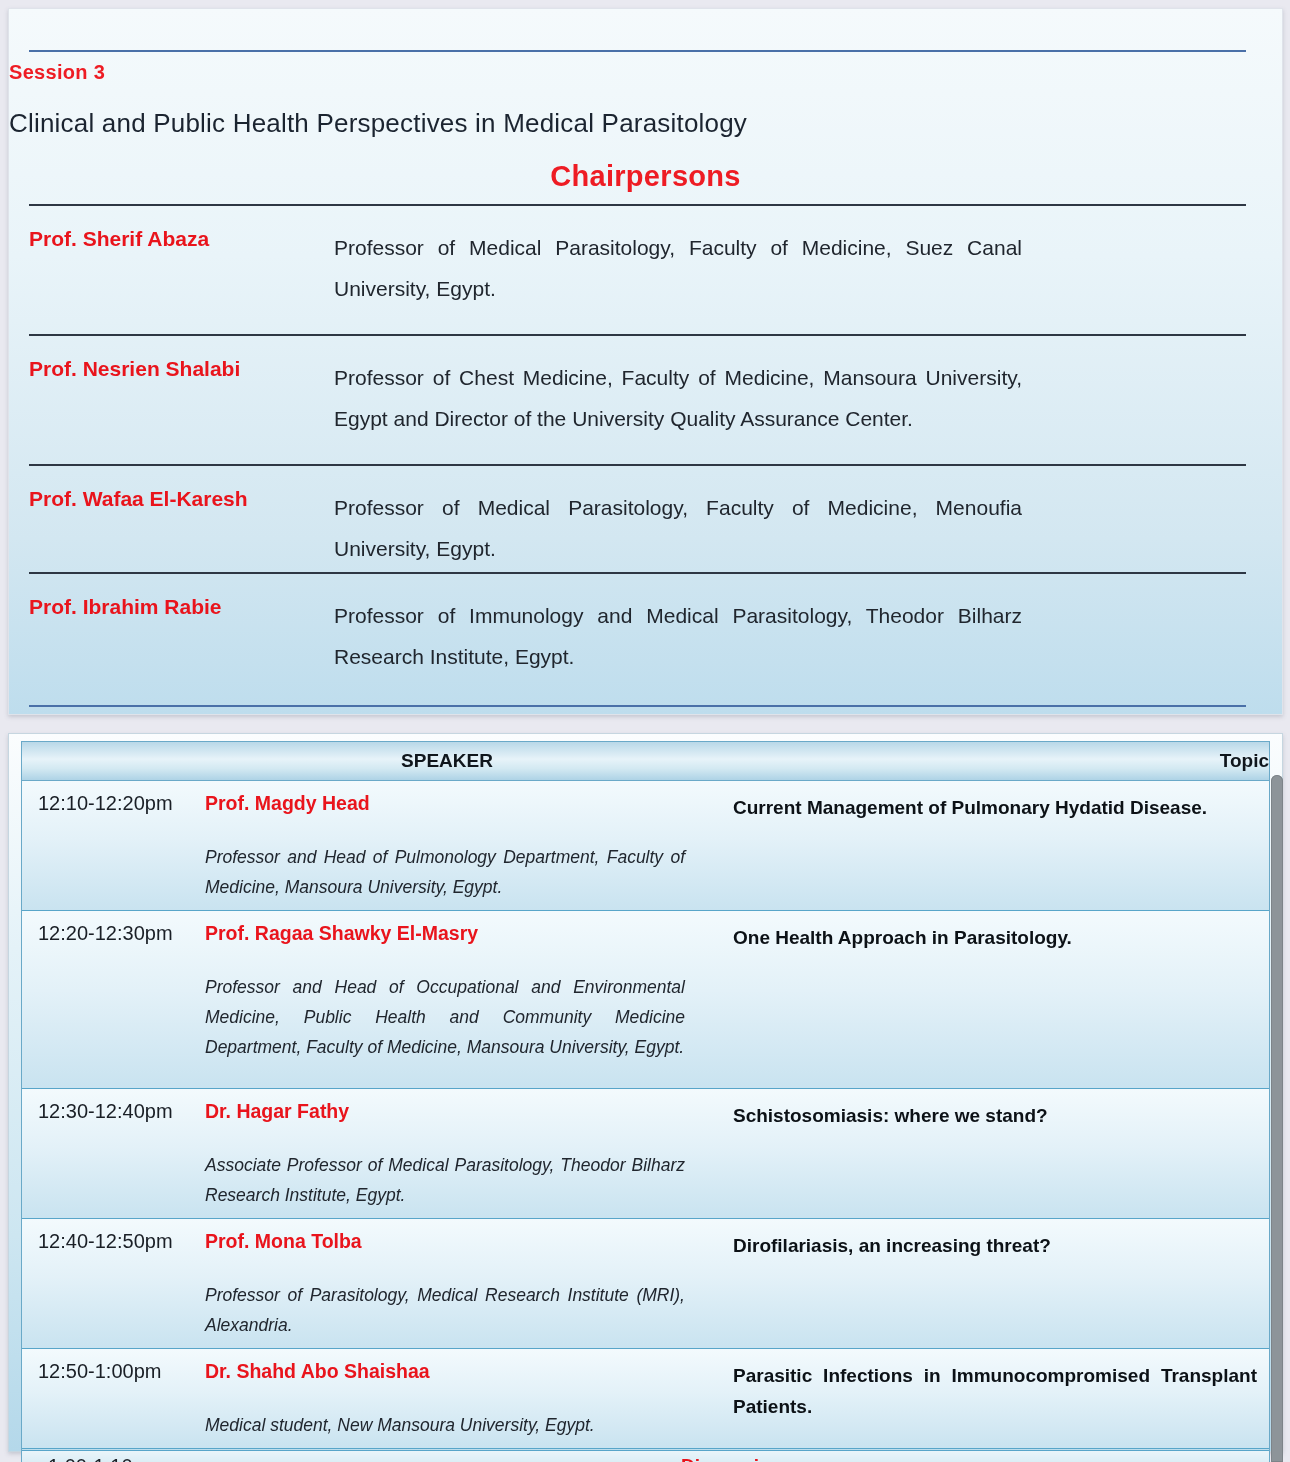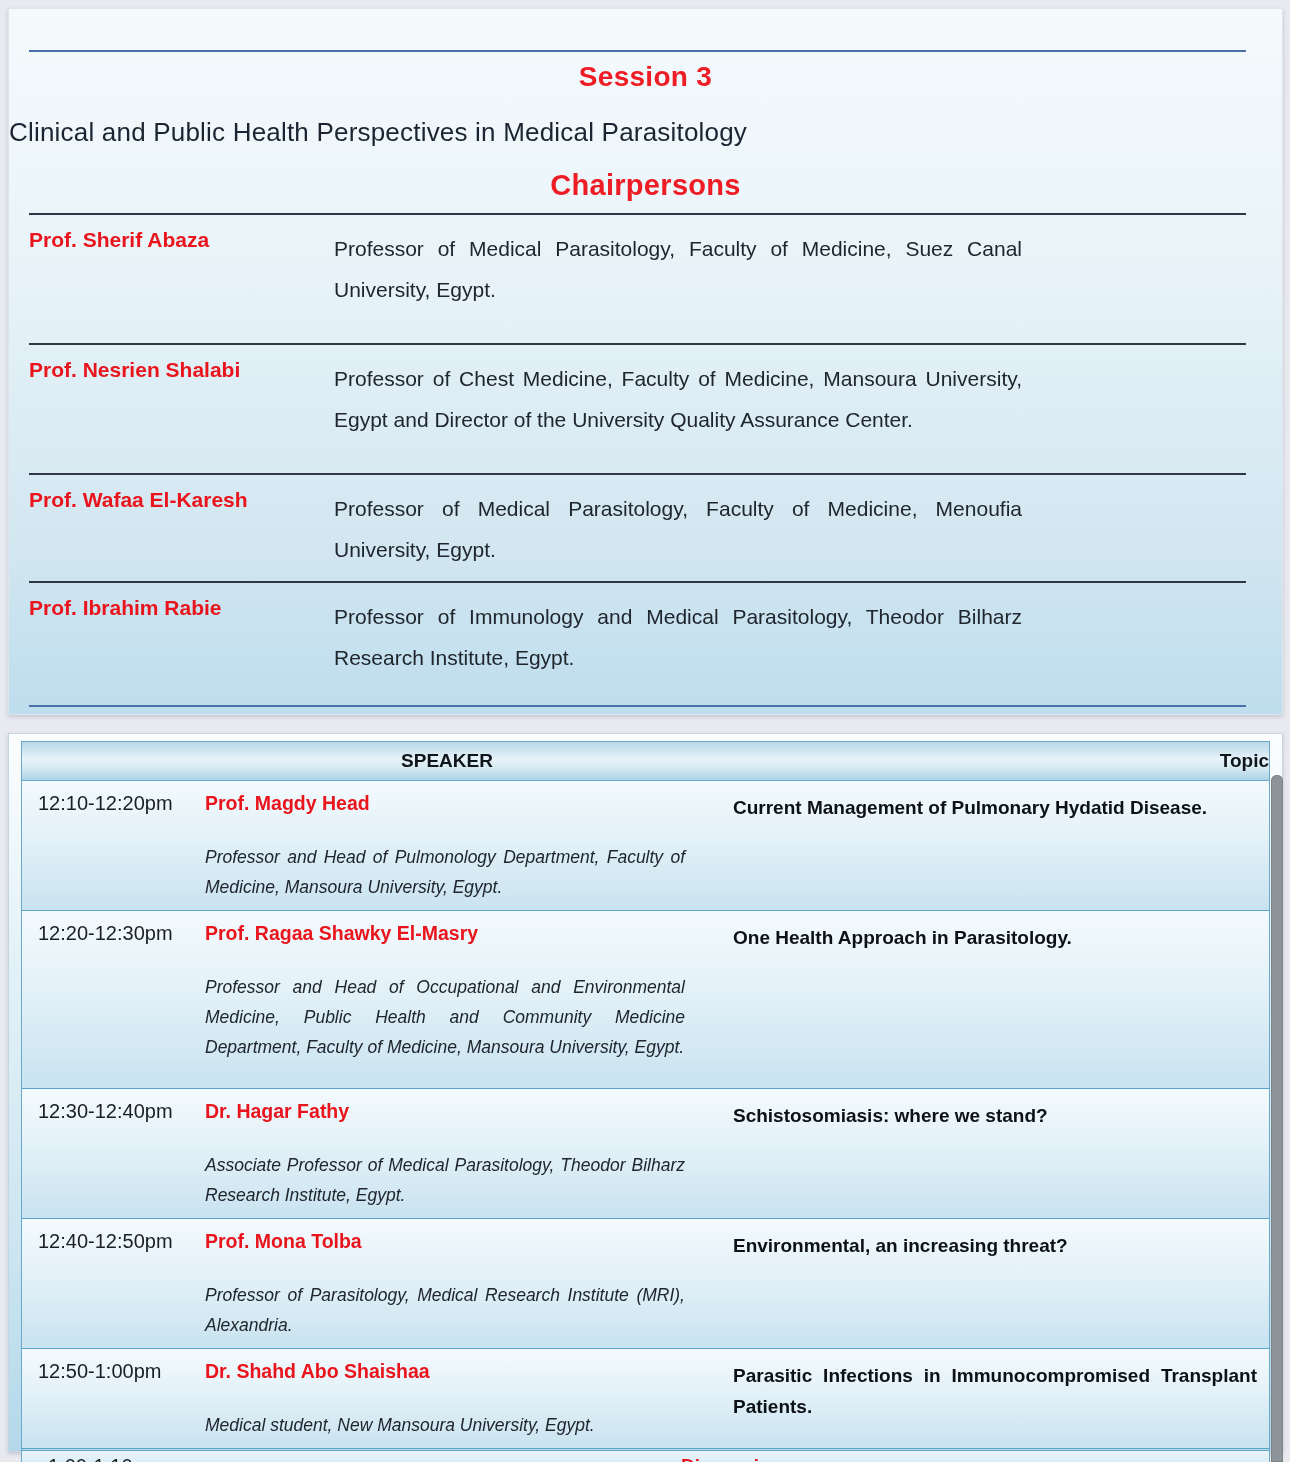--- a/index.html
+++ b/index.html
@@ -16,36 +16,36 @@
   .top-card{
     left:8px;top:8px;width:1275px;height:707px;
     background:linear-gradient(180deg,#f5fafc 0%,#e9f4f9 35%,#d3e7f1 75%,#bedded 100%);
     border:1px solid #dfe3ea;
     box-shadow:0 2px 4px rgba(90,100,120,.25);
   }
   .rule{height:2px;background:#4a70a8;border:none;}
   .rule-top{margin:41px 36px 0 20px;}
   .rule-bottom{position:absolute;left:20px;right:36px;bottom:7px;}
   .session-title{
-    margin:9px 0 0 0;text-align:center;
-    font-size:28px;font-weight:bold;color:#ee1c24;letter-spacing:.3px;
+    margin:9px 0 0 0;text-align:left;
+    font-size:20px;font-weight:bold;color:#ee1c24;letter-spacing:.3px;
   }
   .session-subtitle{
     margin:24px 0 0 0;text-align:left;
     font-size:26px;font-weight:normal;color:#1b2430;letter-spacing:.2px;
   }
   .chair-heading{
     margin:21px 0 0 0;text-align:center;
     font-size:29px;font-weight:bold;color:#ee1c24;letter-spacing:.3px;
   }
   .chair-rows{margin:11px 36px 0 20px;}
   .chair-row{
     border-top:2px solid #2e3744;
     display:grid;grid-template-columns:305px 688px 1fr;
-    padding-top:13px;box-sizing:border-box;
+    padding-top:21px;box-sizing:border-box;
   }
   .chair-row:nth-child(1){min-height:130px;}
   .chair-row:nth-child(2){min-height:130px;}
   .chair-row:nth-child(3){min-height:108px;}
   .chair-row:nth-child(4){min-height:126px;}
   .chair-name{font-size:21px;font-weight:bold;color:#e9141c;}
   .chair-desc{
     font-size:21px;color:#20262e;line-height:41px;
     text-align:justify;
   }
@@ -179,21 +179,21 @@
     </div>
     <div class="cell-topic">Schistosomiasis: where we stand?</div>
   </div>
 
   <div class="srow">
     <div class="cell-time">12:40-12:50pm</div>
     <div class="cell-speaker">
       <div class="sp-name">Prof. Mona Tolba</div>
       <div class="sp-aff">Professor of Parasitology, Medical Research Institute (MRI), Alexandria.</div>
     </div>
-    <div class="cell-topic">Environmental, an increasing threat?</div>
+    <div class="cell-topic">Dirofilariasis, an increasing threat?</div>
   </div>
 
   <div class="srow">
     <div class="cell-time">12:50-1:00pm</div>
     <div class="cell-speaker">
       <div class="sp-name">Dr. Shahd Abo Shaishaa</div>
       <div class="sp-aff">Medical student, New Mansoura University, Egypt.</div>
     </div>
     <div class="cell-topic">Parasitic Infections in Immunocompromised Transplant Patients.</div>
   </div>

